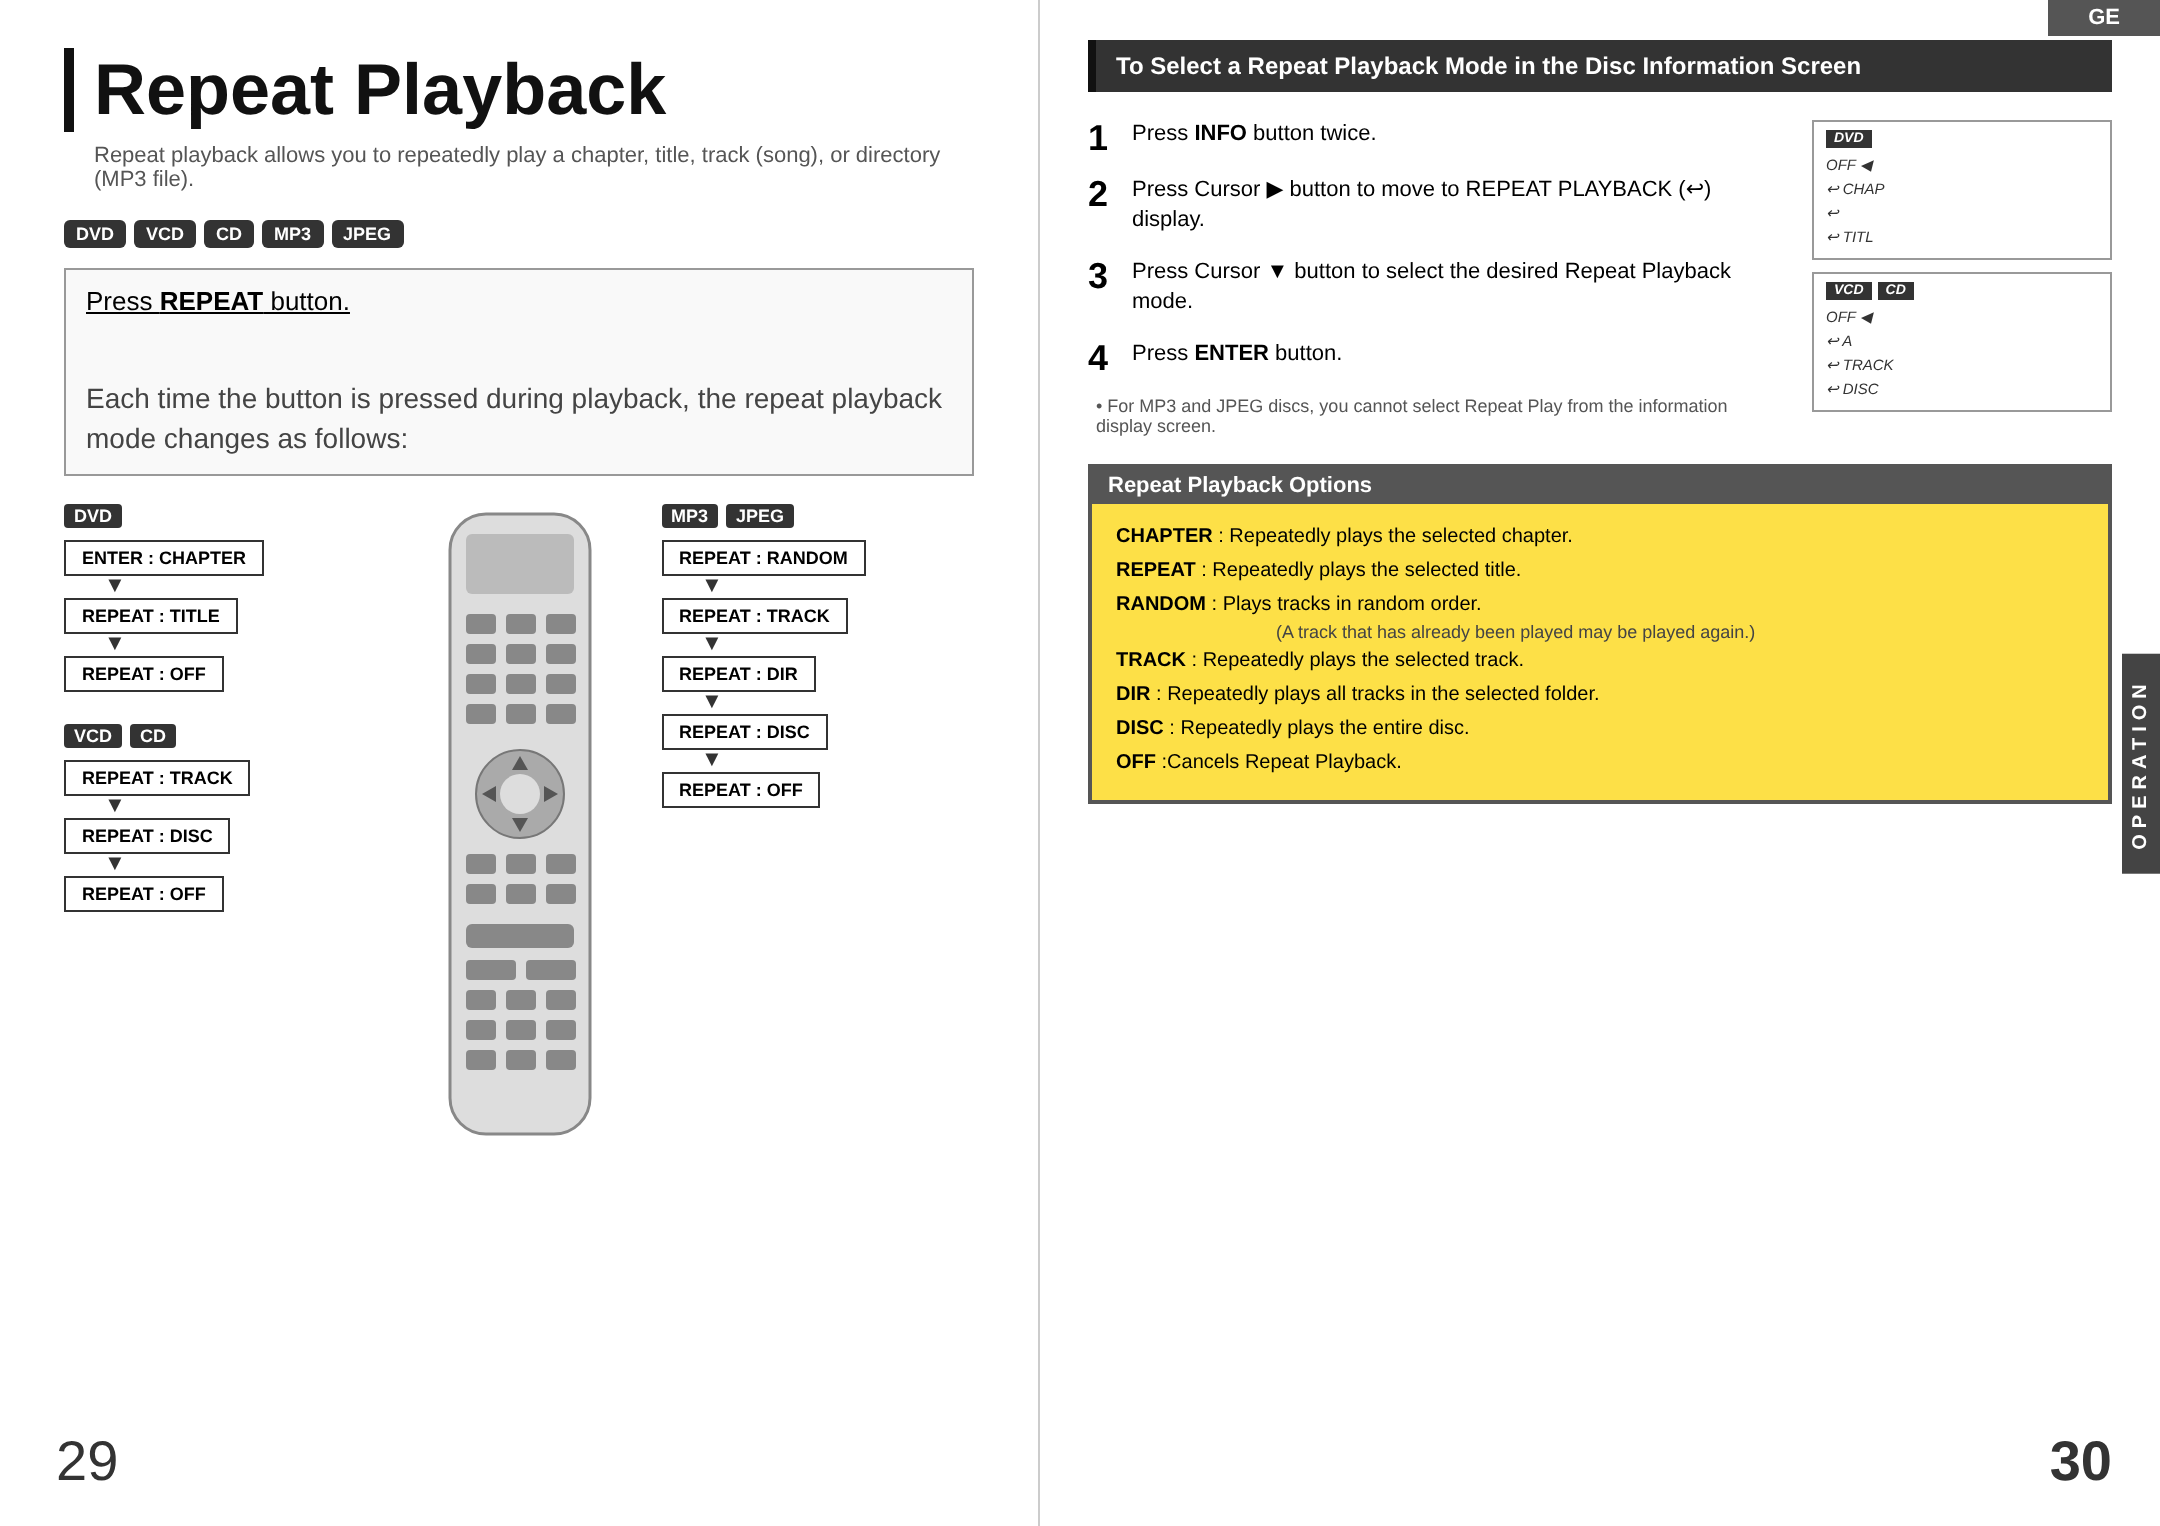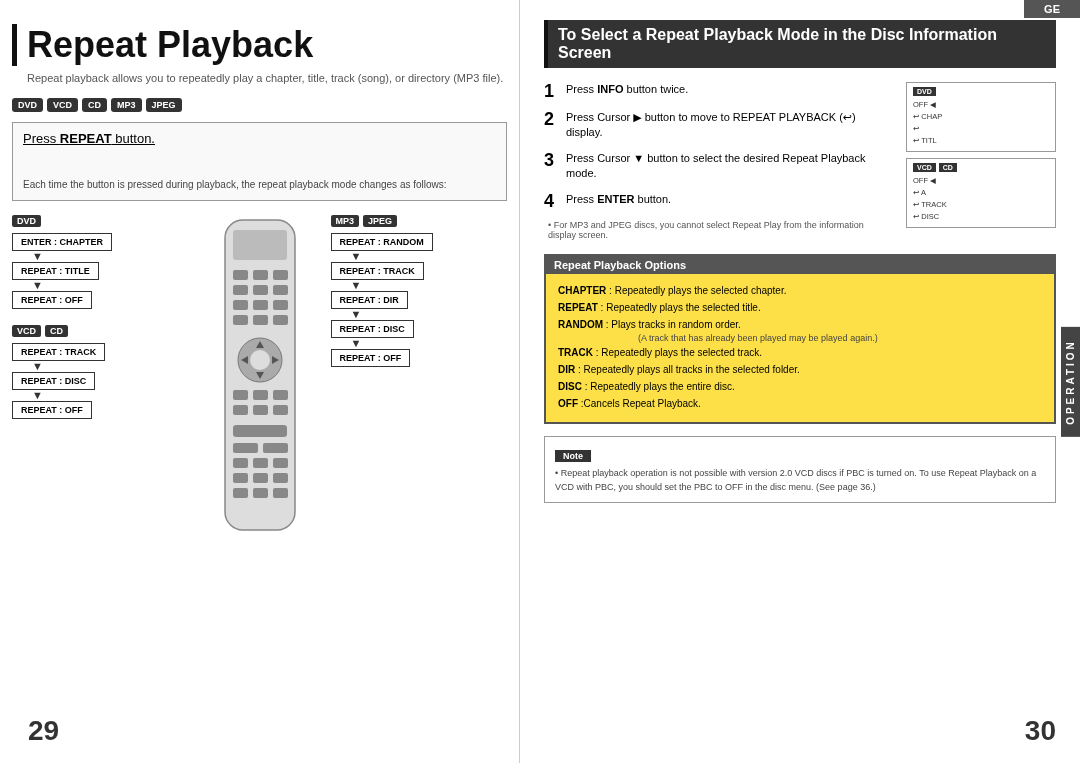--- a/index.html
+++ b/index.html
@@ -15,21 +15,21 @@
     .page-container {
       display: flex;
       width: 1080px;
       height: 763px;
       background: #fff;
     }
 
     
     .left-page {
       width: 520px;
-      padding: 24px 12px;
+      padding: 24px 32px;
       border-right: 1px solid #ccc;
       position: relative;
     }
 
     .page-title {
       font-size: 36px;
       font-weight: bold;
       color: #111;
       margin-bottom: 6px;
       border-left: 5px solid #111;
@@ -70,21 +70,21 @@
       font-weight: normal;
       margin-bottom: 4px;
       text-decoration: underline;
     }
 
     .press-repeat-title strong {
       font-weight: bold;
     }
 
     .press-repeat-desc {
-      font-size: 10px;
+      font-size: 14px;
       color: #444;
       line-height: 1.4;
       margin-top: 32px;
     }
 
     .diagrams-row {
       display: flex;
       gap: 16px;
       margin-top: 8px;
     }
@@ -129,36 +129,36 @@
       color: #333;
       line-height: 1;
       margin-left: 20px;
     }
 
     .page-number-left {
       position: absolute;
       bottom: 16px;
       left: 28px;
       font-size: 28px;
-      font-weight: bold;
+      font-weight: normal;
       color: #333;
     }
 
     
     .right-page {
       width: 560px;
       padding: 20px 24px;
       position: relative;
     }
 
     .section-title-box {
       background: #333;
       color: #fff;
       padding: 6px 10px;
-      font-size: 16px;
+      font-size: 12px;
       font-weight: bold;
       margin-bottom: 14px;
       border-left: 4px solid #111;
     }
 
     .steps-area {
       display: flex;
       gap: 16px;
       margin-bottom: 14px;
     }
@@ -195,20 +195,21 @@
       color: #555;
       margin-top: 2px;
       padding-left: 4px;
     }
 
     .disc-info-panels {
       display: flex;
       flex-direction: column;
       gap: 6px;
       min-width: 150px;
+      font-style: italic;
     }
 
     .disc-panel {
       border: 1px solid #999;
       padding: 4px 6px;
       font-size: 8px;
     }
 
     .disc-panel-header {
       display: flex;
@@ -515,23 +516,19 @@
         <li><strong>REPEAT</strong> : Repeatedly plays the selected title.</li>
         <li><strong>RANDOM</strong> : Plays tracks in random order.</li>
         <li class="sub-item">(A track that has already been played may be played again.)</li>
         <li><strong>TRACK</strong> : Repeatedly plays the selected track.</li>
         <li><strong>DIR</strong> : Repeatedly plays all tracks in the selected folder.</li>
         <li><strong>DISC</strong> : Repeatedly plays the entire disc.</li>
         <li><strong>OFF</strong> :Cancels Repeat Playback.</li>
       </ul>
     </div>
 
-    <div class="note-box">
-      <div class="note-header">Note</div>
-      <div class="note-text">• Repeat playback operation is not possible with version 2.0 VCD discs if PBC is turned on. To use Repeat Playback on a VCD with PBC, you should set the PBC to OFF in the disc menu. (See page 36.)</div>
-    </div>
 
     <div class="page-number-right">30</div>
 
     <div class="operation-vertical">OPERATION</div>
 
   </div>
 </div>
 
 </body></html>

